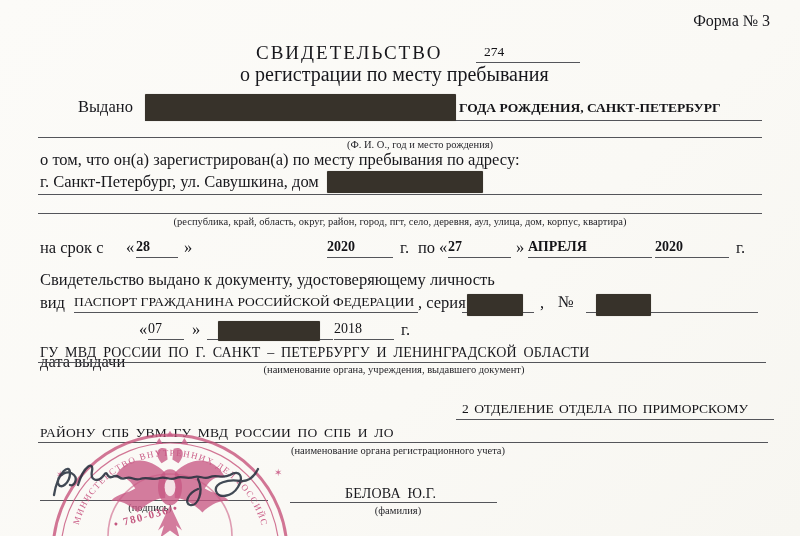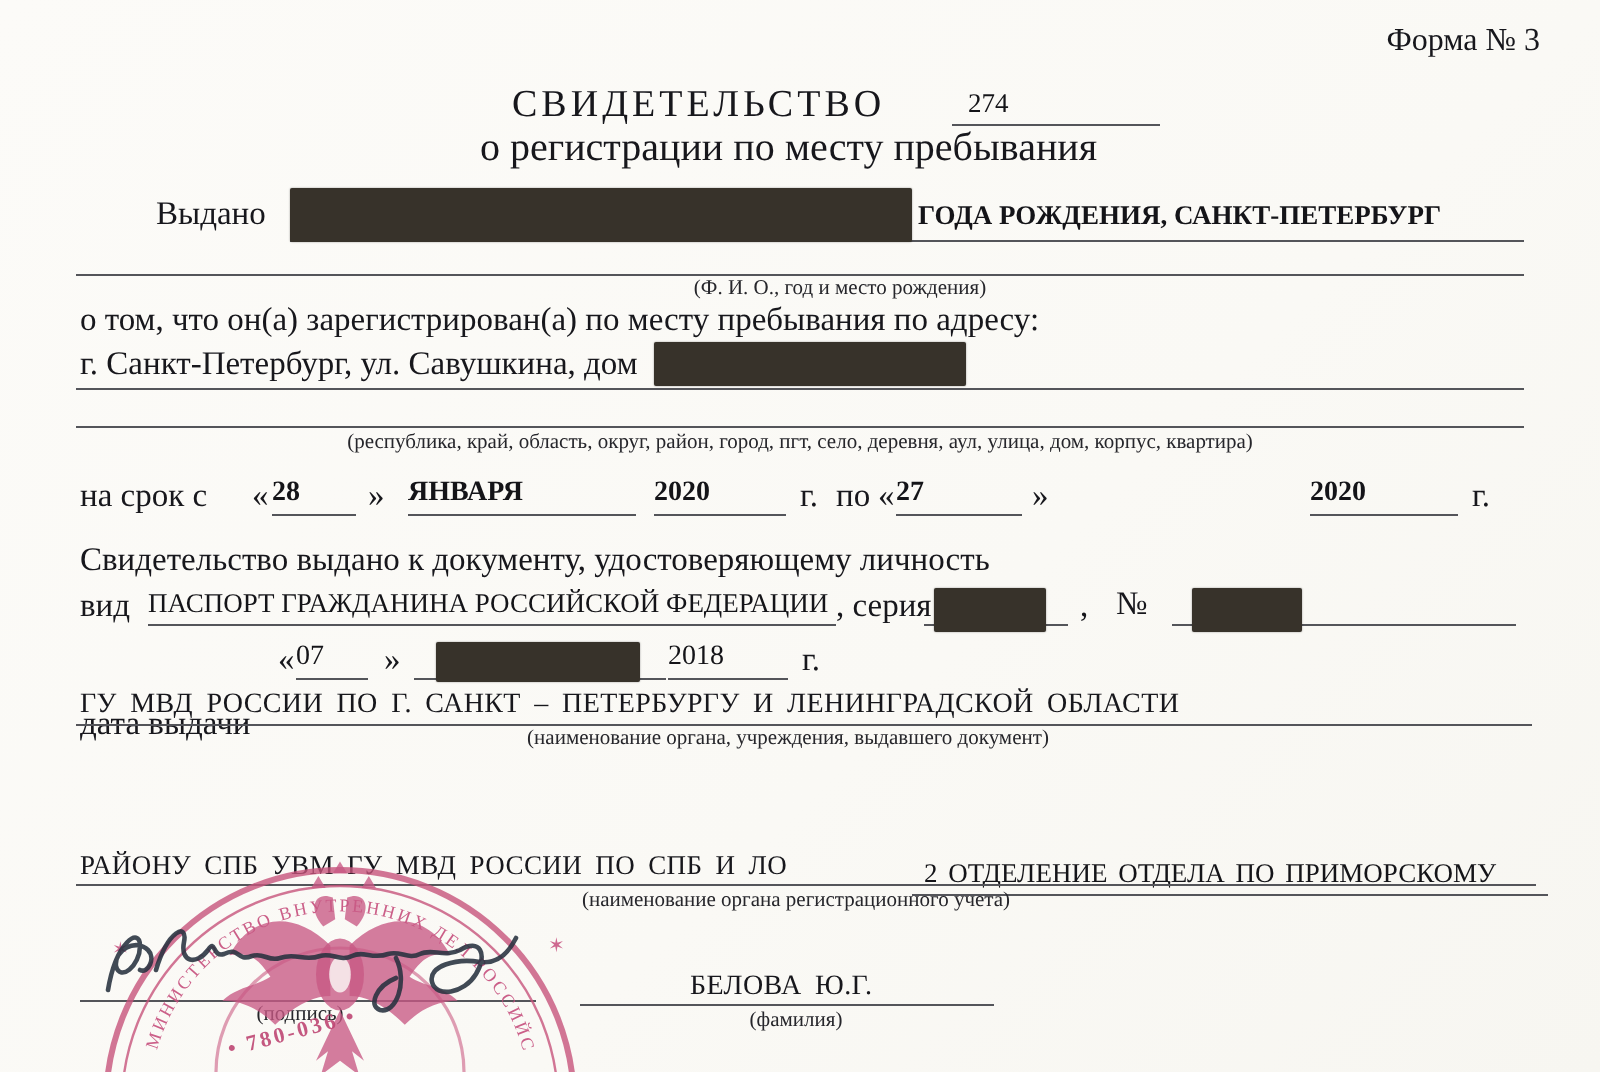--- a/index.html
+++ b/index.html
@@ -48,27 +48,27 @@
   <div class="t" style="left:40px;top:172px;">г. Санкт-Петербург, ул. Савушкина, дом</div>
   <div class="redact" style="left:327px;top:171px;width:156px;height:22px;"></div>
   <div class="ln" style="left:38px;top:194px;width:724px;"></div>
   <div class="ln" style="left:38px;top:213px;width:724px;"></div>
   <div class="cap" style="left:400px;top:216px;">(республика, край, область, округ, район, город, пгт, село, деревня, аул, улица, дом, корпус, квартира)</div>
 
   <div class="t" style="left:40px;top:238px;">на срок с</div>
   <div class="t" style="left:126px;top:238px;">«</div>
   <div class="cell" style="left:136px;top:237px;width:42px;">28</div>
   <div class="t" style="left:184px;top:238px;">»</div>
-  <div class="cell" style="left:204px;top:237px;width:114px;">ЯНВАРЯ</div>
   <div class="cell" style="left:327px;top:237px;width:66px;">2020</div>
   <div class="t" style="left:400px;top:238px;">г.</div>
   <div class="t" style="left:418px;top:238px;">по</div>
   <div class="t" style="left:439px;top:238px;">«</div>
   <div class="cell" style="left:448px;top:237px;width:63px;">27</div>
   <div class="t" style="left:516px;top:238px;">»</div>
+  <div class="cell" style="left:528px;top:237px;width:124px;">АПРЕЛЯ</div>
   <div class="cell" style="left:655px;top:237px;width:74px;">2020</div>
   <div class="t" style="left:736px;top:238px;">г.</div>
 
   <div class="t" style="left:40px;top:270px;">Свидетельство выдано к документу, удостоверяющему личность</div>
   <div class="t" style="left:40px;top:293px;">вид</div>
   <div class="cell normal" style="left:74px;top:292px;width:344px;font-size:13.5px;">ПАСПОРТ ГРАЖДАНИНА РОССИЙСКОЙ ФЕДЕРАЦИИ</div>
   <div class="t" style="left:418px;top:293px;">, серия</div>
   <div class="cell" style="left:462px;top:292px;width:72px;"></div>
   <div class="redact" style="left:467px;top:294px;width:56px;height:22px;"></div>
   <div class="t" style="left:540px;top:293px;">,</div>
@@ -82,21 +82,21 @@
   <div class="t" style="left:192px;top:320px;">»</div>
   <div class="cell" style="left:207px;top:319px;width:126px;"></div>
   <div class="redact" style="left:218px;top:321px;width:102px;height:20px;"></div>
   <div class="cell normal" style="left:334px;top:319px;width:60px;">2018</div>
   <div class="t" style="left:401px;top:320px;">г.</div>
 
   <div class="caps" style="left:40px;top:345px;font-size:14px;word-spacing:3px;">ГУ МВД РОССИИ ПО Г. САНКТ – ПЕТЕРБУРГУ И ЛЕНИНГРАДСКОЙ ОБЛАСТИ</div>
   <div class="ln" style="left:38px;top:362px;width:728px;"></div>
   <div class="cap" style="left:394px;top:364px;">(наименование органа, учреждения, выдавшего документ)</div>
 
-  <div class="cell normal" style="left:456px;top:399px;width:312px;font-size:13.5px;text-align:left;padding-left:6px;word-spacing:2px;margin-top:28px;">2 ОТДЕЛЕНИЕ ОТДЕЛА ПО ПРИМОРСКОМУ</div>
+  <div class="cell normal" style="left:456px;top:399px;width:312px;font-size:13.5px;text-align:left;padding-left:6px;word-spacing:2px;">2 ОТДЕЛЕНИЕ ОТДЕЛА ПО ПРИМОРСКОМУ</div>
   <div class="caps" style="left:40px;top:425px;font-size:13.5px;word-spacing:3px;">РАЙОНУ СПБ УВМ ГУ МВД РОССИИ ПО СПБ И ЛО</div>
   <div class="ln" style="left:38px;top:442px;width:730px;"></div>
   <div class="cap" style="left:398px;top:445px;">(наименование органа регистрационного учета)</div>
 
   <div class="ln" style="left:40px;top:500px;width:228px;"></div>
   <div class="cap" style="left:150px;top:502px;">(подпись)</div>
   <div class="caps" style="left:345px;top:486px;font-size:14px;word-spacing:3px;">БЕЛОВА Ю.Г.</div>
   <div class="ln" style="left:290px;top:502px;width:207px;"></div>
   <div class="cap" style="left:398px;top:505px;">(фамилия)</div>
 

